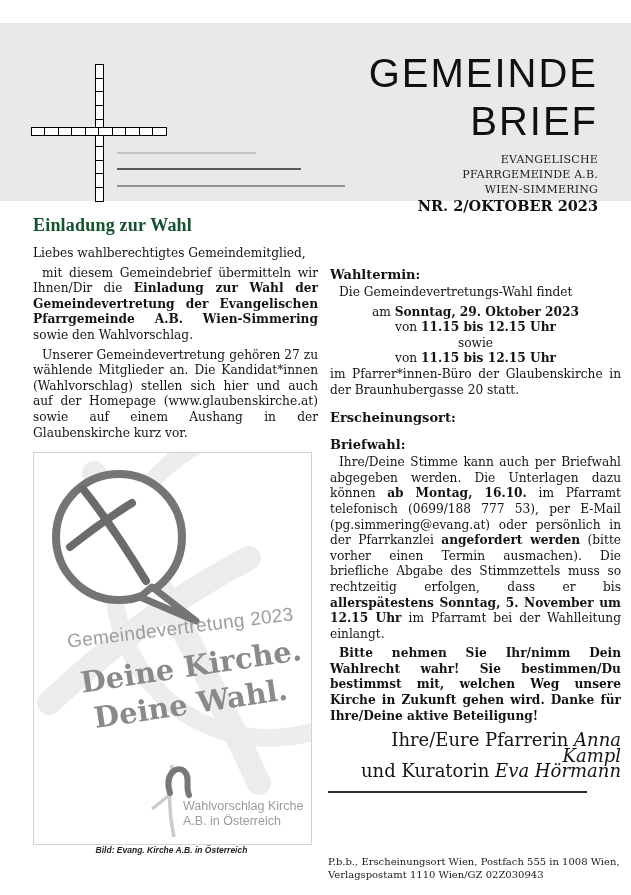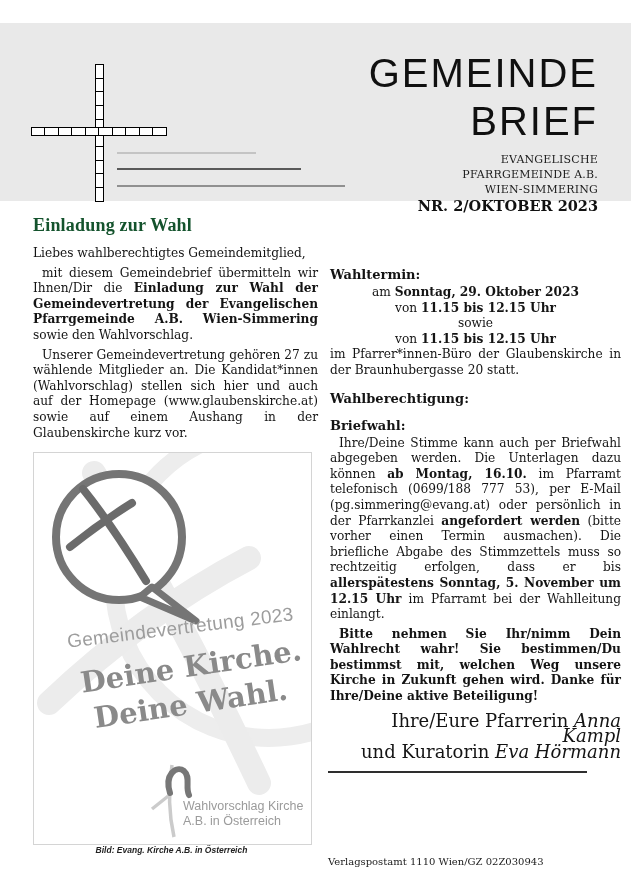--- a/index.html
+++ b/index.html
@@ -137,38 +137,40 @@
     </svg>
     <div class="logo-text">
       <div>Wahlvorschlag Kirche</div>
       <div>A.B. in Österreich</div>
     </div>
   </div>
   <div class="caption">Bild: Evang. Kirche A.B. in Österreich</div>
 
   <div class="col-right">
     <div class="sec-h first">Wahltermin:</div>
+    <p class="ind" style="text-align:left">Die Gemeindevertretungs-Wahl findet</p>
     <p class="ctr"><span>am </span><b>Sonntag, 29. Oktober 2023</b></p>
     <p class="ctr"><span>von </span><b>11.15 bis 12.15 Uhr</b></p>
     <p class="ctr">sowie</p>
     <p class="ctr"><span>von </span><b>11.15 bis 12.15 Uhr</b></p>
     <p>im Pfarrer*innen-Büro der Glaubenskirche in der Braunhubergasse 20 statt.</p>
 
-    <div class="sec-h">Wahlberechtigung:</div>
+    <div class="sec-h">Erscheinungsort:</div>
 
     <div class="sec-h">Briefwahl:</div>
     <p class="ind"><span>Ihre/Deine Stimme kann auch per Briefwahl abgegeben werden. Die Unterlagen dazu können </span><b>ab Montag, 16.10.</b><span> im Pfarramt telefonisch (0699/188 777 53), per E-Mail (pg.simmering@evang.at) oder persönlich in der Pfarrkanzlei </span><b>angefordert werden</b><span> (bitte vorher einen Termin ausmachen). Die briefliche Abgabe des Stimmzettels muss so rechtzeitig erfolgen, dass er bis </span><b>allerspätestens Sonntag, 5. November um 12.15 Uhr</b><span> im Pfarramt bei der Wahlleitung einlangt.</span></p>
 
     <p class="ind bold-par">Bitte nehmen Sie Ihr/nimm Dein Wahlrecht wahr! Sie bestimmen/Du bestimmst mit, welchen Weg unsere Kirche in Zukunft gehen wird. Danke für Ihre/Deine aktive Beteiligung!</p>
 
     <div class="sig">
       <div><span>Ihre/Eure Pfarrerin </span><span class="name">Anna Kampl</span></div>
       <div><span>und Kuratorin </span><span class="name">Eva Hörmann</span></div>
     </div>
 
     <div class="divider"></div>
   </div>
 
   <div class="imprint">
+    <div>P.b.b., Erscheinungsort Wien, Postfach 555 in 1008 Wien,</div>
     <div>Verlagspostamt 1110 Wien/GZ 02Z030943</div>
   </div>
 
 </div>
 
 </body></html>

